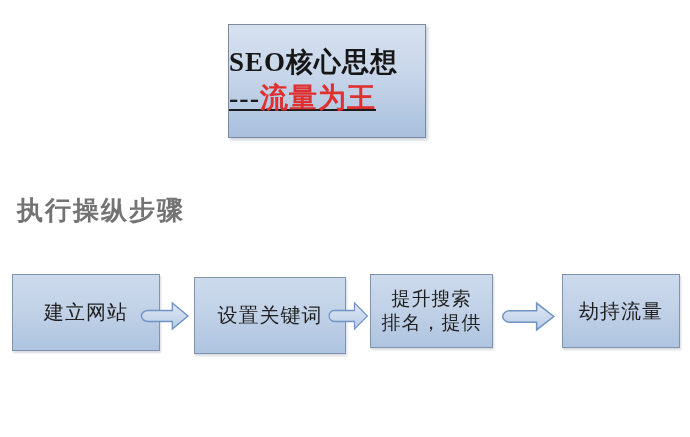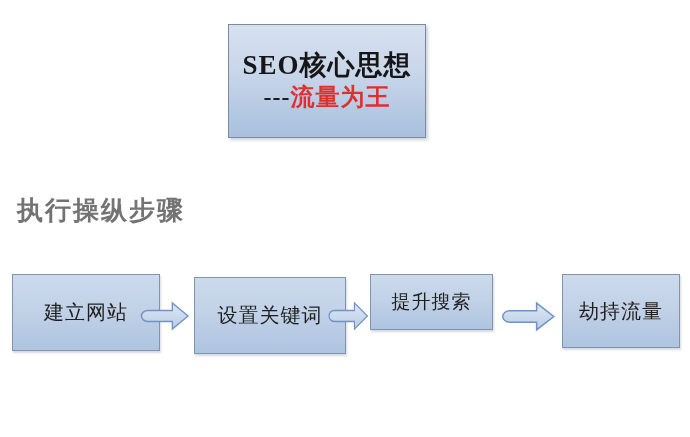--- a/index.html
+++ b/index.html
@@ -19,36 +19,37 @@
   .title-box {
     position: absolute;
     left: 228px; top: 24px;
     width: 198px; height: 114px;
     background: linear-gradient(to bottom, #d6e1f0 0%, #c9d7ea 40%, #a9c0de 100%);
     border: 1px solid #7c8aa0;
     box-shadow: 2px 2px 3px rgba(110,120,140,0.35);
     display: flex;
     flex-direction: column;
     justify-content: center;
-    align-items: center;
+    align-items: flex-start;
     text-align: center;
   }
   .title-line1 {
     font-size: 27px;
     font-weight: bold;
     color: #161616;
     letter-spacing: 1px;
     line-height: 1.25;
   }
   .title-line2 {
-    font-size: 24px;
+    font-size: 28px;
     font-weight: bold;
     color: #1c1c1c;
     line-height: 1.3;
     letter-spacing: 1px;
+    text-decoration: underline;
   }
   .title-line2 .red { color: #e02f2f; }
 
   
   .section-heading {
     position: absolute;
     left: 17px; top: 193px;
     font-size: 26px;
     font-weight: 600;
     color: #737373;
@@ -69,21 +70,21 @@
   }
   .step-line {
     font-size: 20px;
     color: #1f1f1f;
     line-height: 25px;
     letter-spacing: 1px;
     white-space: nowrap;
   }
   #step-1 { left: 12px;  top: 274px; width: 148px; height: 77px; }
   #step-2 { left: 194px; top: 277px; width: 152px; height: 77px; }
-  #step-3 { left: 370px; top: 274px; width: 123px; height: 56px; }
+  #step-3 { left: 370px; top: 274px; width: 123px; height: 74px; }
   #step-3 .step-line { font-size: 19px; line-height: 24px; }
   #step-4 { left: 562px; top: 274px; width: 118px; height: 74px; }
 
   
   .arrow { position: absolute; }
   #arrow-1 { left: 139px; top: 301px; width: 51px; height: 30px; }
   #arrow-2 { left: 327px; top: 301px; width: 42px; height: 30px; }
   #arrow-3 { left: 500px; top: 301px; width: 56px; height: 31px; }
 </style>
 </head>
@@ -119,20 +120,21 @@
   <div class="step-box" id="step-2">
     <div class="step-line">设置关键词</div>
   </div>
 
   <svg class="arrow" id="arrow-2" viewBox="0 0 52 30" preserveAspectRatio="none">
     <path d="M9,9.5 H34 V2 L50,15 L34,28 V20.5 H9 A6.5,5.5 0 0 1 9,9.5 Z" fill="url(#arrowGrad)" stroke="#7093c4" stroke-width="1.4"></path>
   </svg>
 
   <div class="step-box" id="step-3">
     <div class="step-line">提升搜索</div>
+    <div class="step-line">排名，提供</div>
   </div>
 
   <svg class="arrow" id="arrow-3" viewBox="0 0 52 30" preserveAspectRatio="none">
     <path d="M9,9.5 H34 V2 L50,15 L34,28 V20.5 H9 A6.5,5.5 0 0 1 9,9.5 Z" fill="url(#arrowGrad)" stroke="#7093c4" stroke-width="1.4"></path>
   </svg>
 
   <div class="step-box" id="step-4">
     <div class="step-line">劫持流量</div>
   </div>
 

